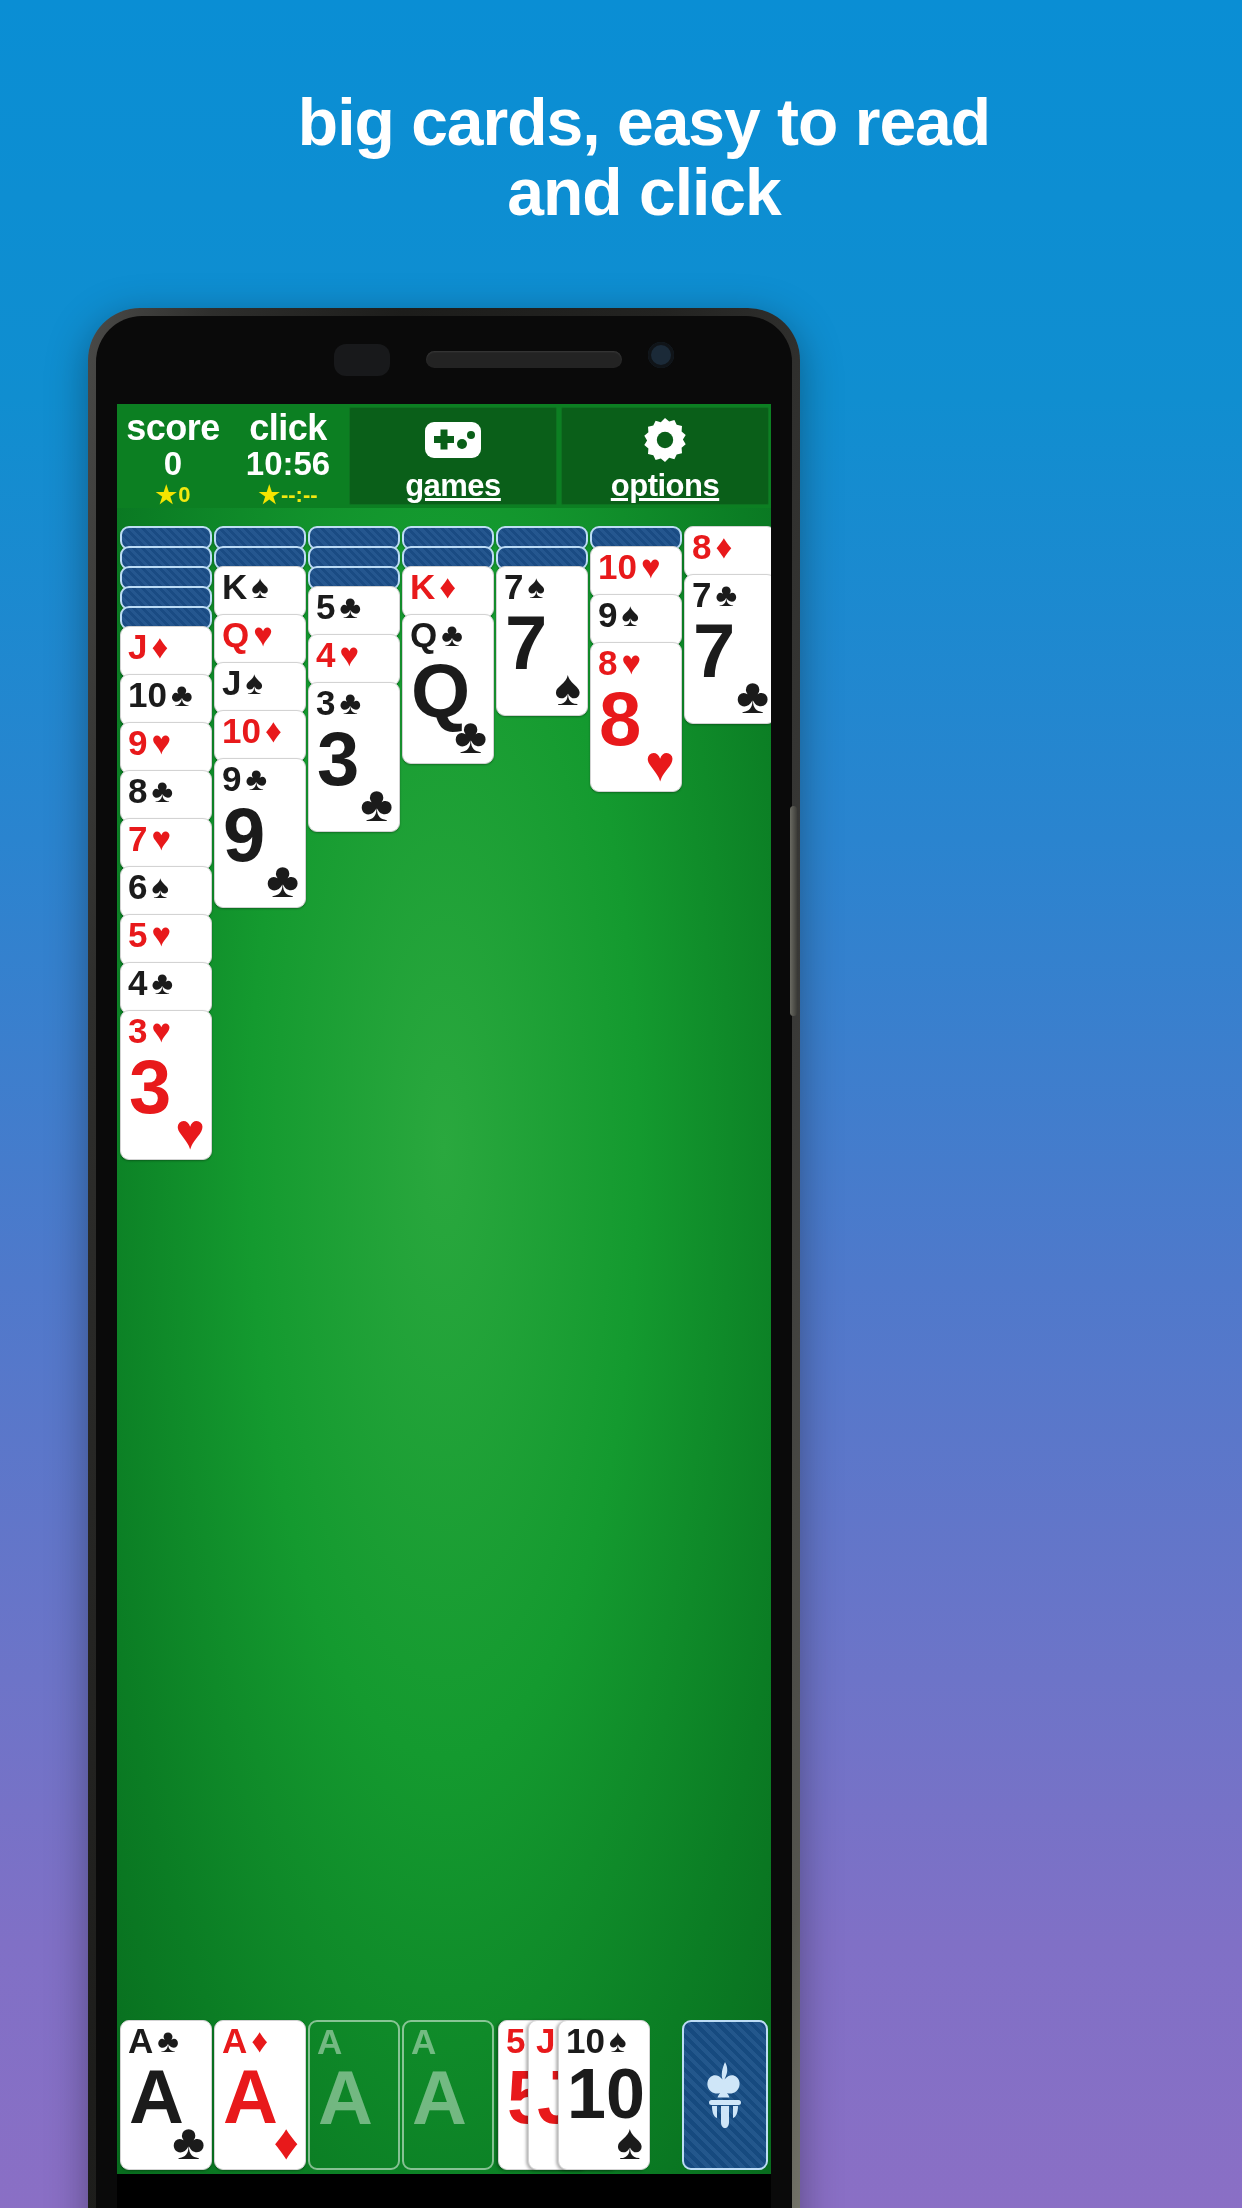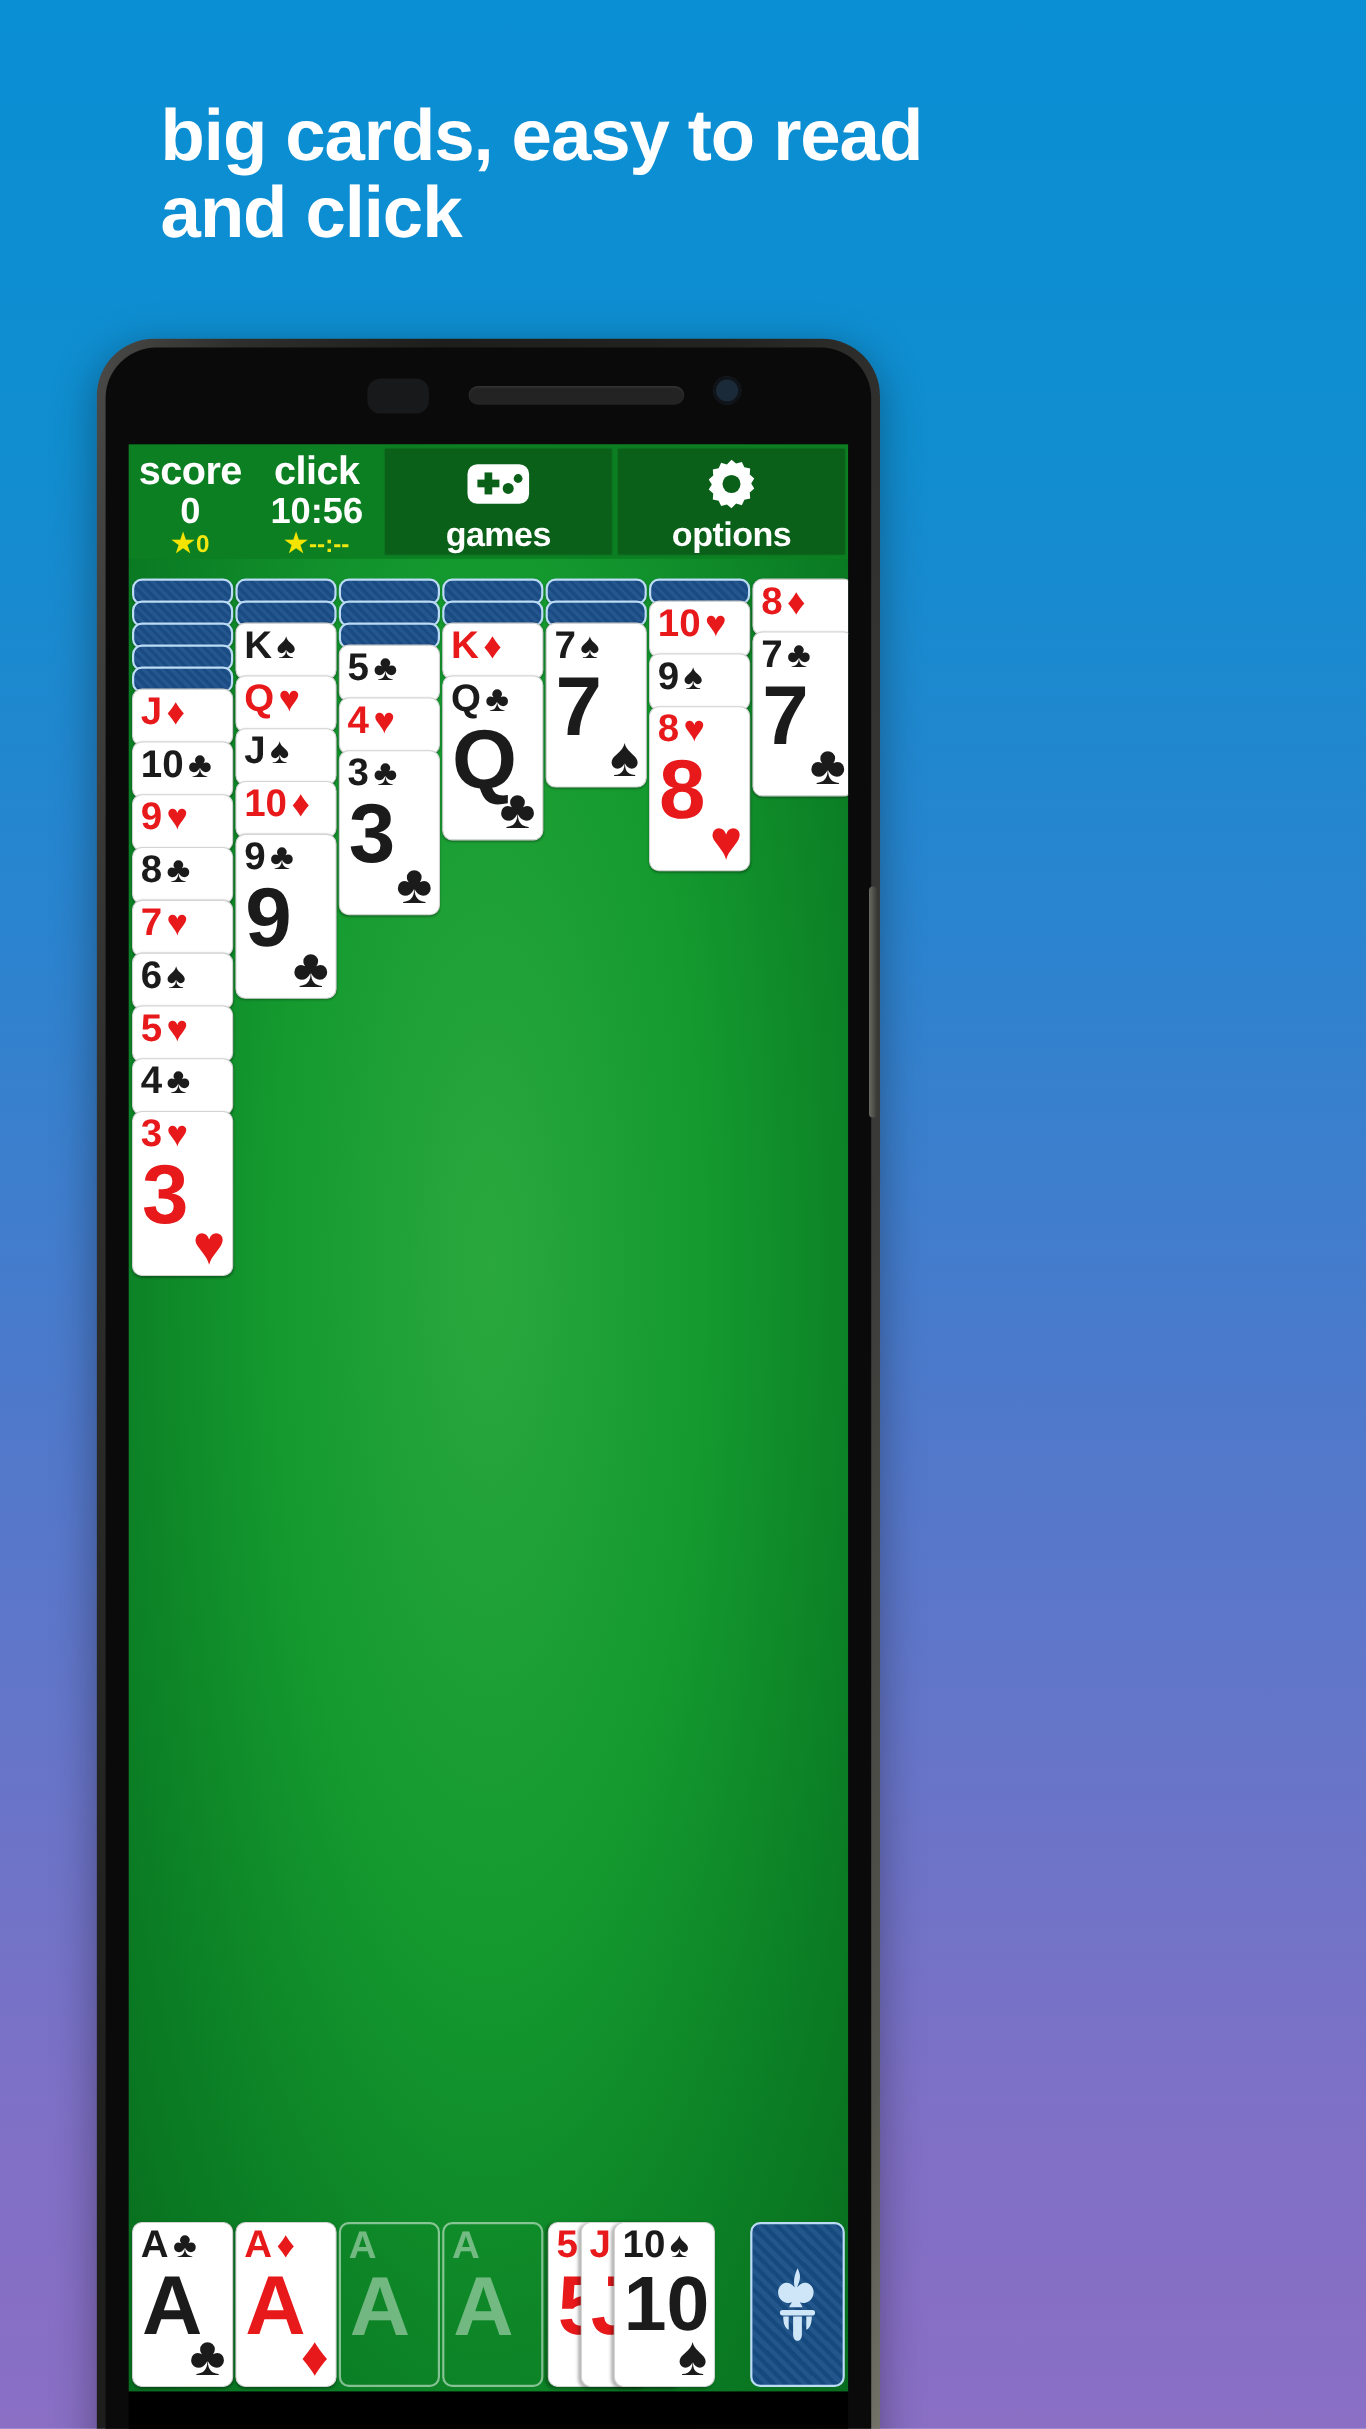--- a/index.html
+++ b/index.html
@@ -8,20 +8,21 @@
     font-family: "Liberation Sans", sans-serif;
     background: linear-gradient(180deg, #0a8ed4 0%, #108ed0 18%, #2a84cf 38%, #4f79cb 58%, #6d74c8 76%, #8070c6 88%, #8a6fc5 100%);
     overflow: hidden;
     position: relative;
   }
 
   
   .headline {
     position: absolute;
     top: 88px; left: 0; right: 0;
+    text-align: center;
     color: #ffffff;
     font-size: 66px;
     font-weight: bold;
     line-height: 1.06;
     letter-spacing: -1px;
     padding: 0 100px;
     margin-left: 46px;
   }
 
   
@@ -116,20 +117,21 @@
     background: #0a5f19;
     border: 1px solid #0d7320;
     border-radius: 2px;
     display: flex;
     flex-direction: column;
     align-items: center;
     justify-content: center;
     gap: 2px;
     color: #fff;
     cursor: pointer;
+    text-decoration: underline;
   }
   .tbtn-label { font-size: 31px; font-weight: bold; letter-spacing: -0.5px; line-height: 1; }
   .tbtn-icon { height: 56px; display:flex; align-items:center; justify-content:center; }
 
   
   .tableau {
     position: absolute;
     top: 120px; left: 0;
     width: 100%;
     padding: 2px 3px 0 3px;

